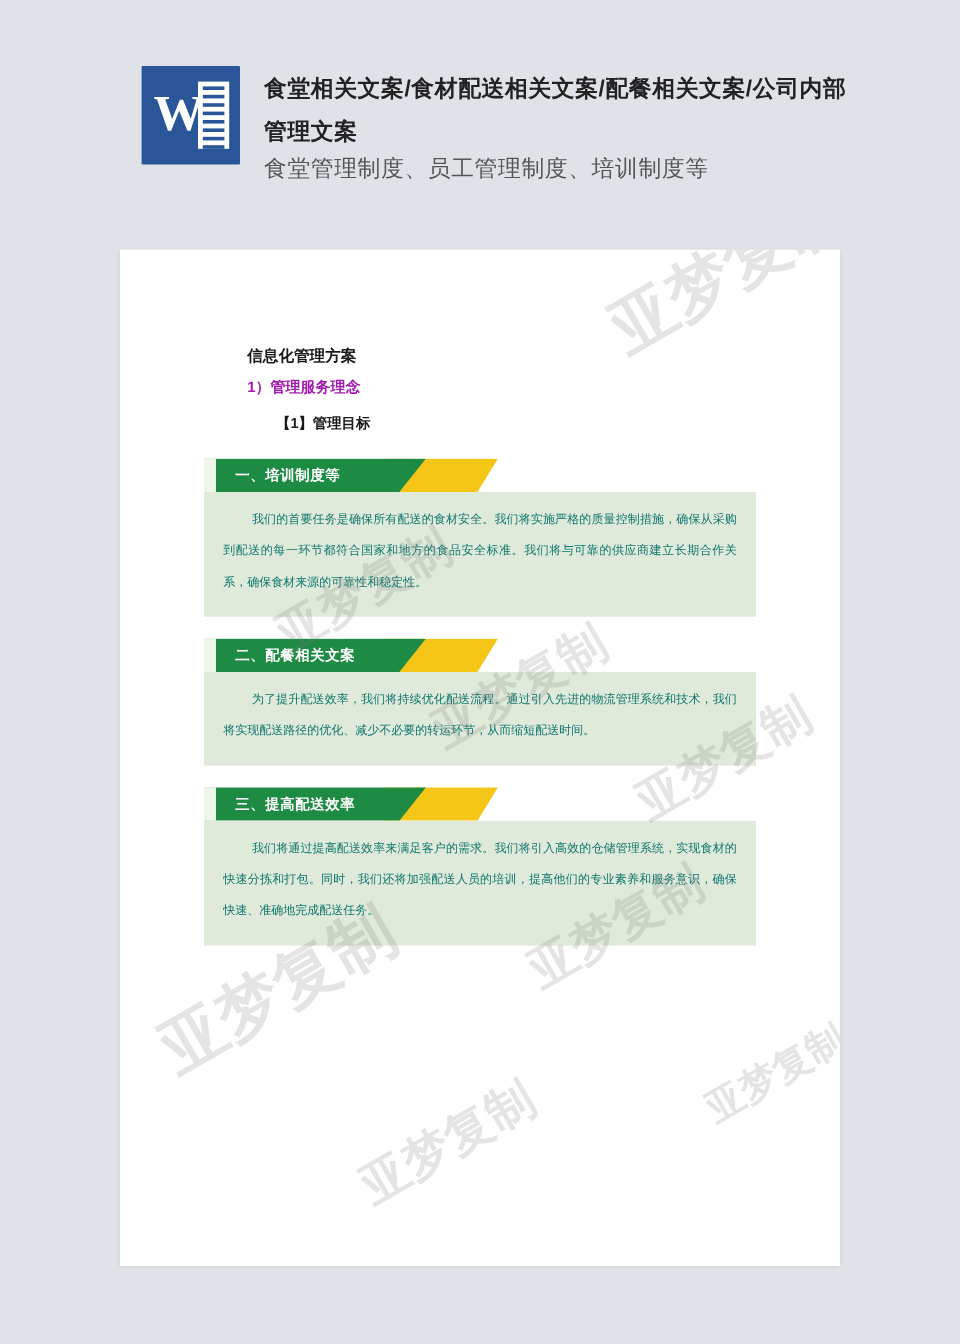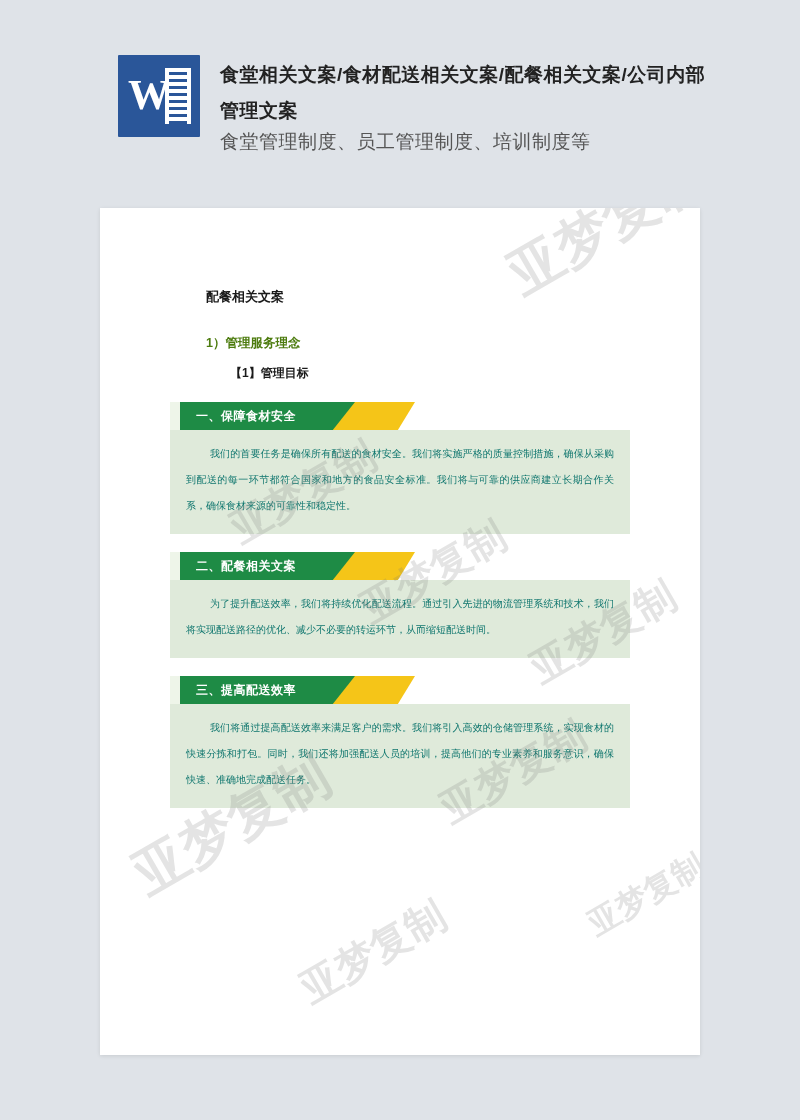--- a/index.html
+++ b/index.html
@@ -99,23 +99,23 @@
     font-size: 13px;
     font-weight: bold;
     color: #1a1a1a;
     font-family: "Liberation Sans", sans-serif;
     margin-left: 44px;
     line-height: 22px;
   }
   .doc-h2 {
     font-size: 12.5px;
     font-weight: bold;
-    color: #4d7c0f;
+    color: #a21caf;
     margin-left: 44px;
-    margin-top: 24px;
+    margin-top: 4px;
     line-height: 22px;
   }
   .doc-h3 {
     font-size: 12px;
     font-weight: bold;
     color: #1a1a1a;
     margin-left: 68px;
     margin-top: 8px;
     line-height: 22px;
   }
@@ -231,30 +231,30 @@
   </div>
   <div class="header-text">
     <div class="header-title">食堂相关文案/食材配送相关文案/配餐相关文案/公司内部管理文案</div>
     <div class="header-sub">食堂管理制度、员工管理制度、培训制度等</div>
   </div>
 </div>
 
 <div class="doc-page">
 
   <div class="doc-inner">
-    <div class="doc-h1">配餐相关文案</div>
+    <div class="doc-h1">信息化管理方案</div>
     <div class="doc-h2">1）管理服务理念</div>
     <div class="doc-h3">【1】管理目标</div>
 
     <div class="section">
       <div class="section-banner">
         <div class="banner-yellow"></div>
         <div class="banner-green"></div>
         <div class="banner-notch"></div>
-        <div class="banner-label">一、保障食材安全</div>
+        <div class="banner-label">一、培训制度等</div>
       </div>
       <div class="section-body">
         <p>我们的首要任务是确保所有配送的食材安全。我们将实施严格的质量控制措施，确保从采购到配送的每一环节都符合国家和地方的食品安全标准。我们将与可靠的供应商建立长期合作关系，确保食材来源的可靠性和稳定性。</p>
       </div>
     </div>
 
     <div class="section">
       <div class="section-banner">
         <div class="banner-yellow"></div>
         <div class="banner-green"></div>

